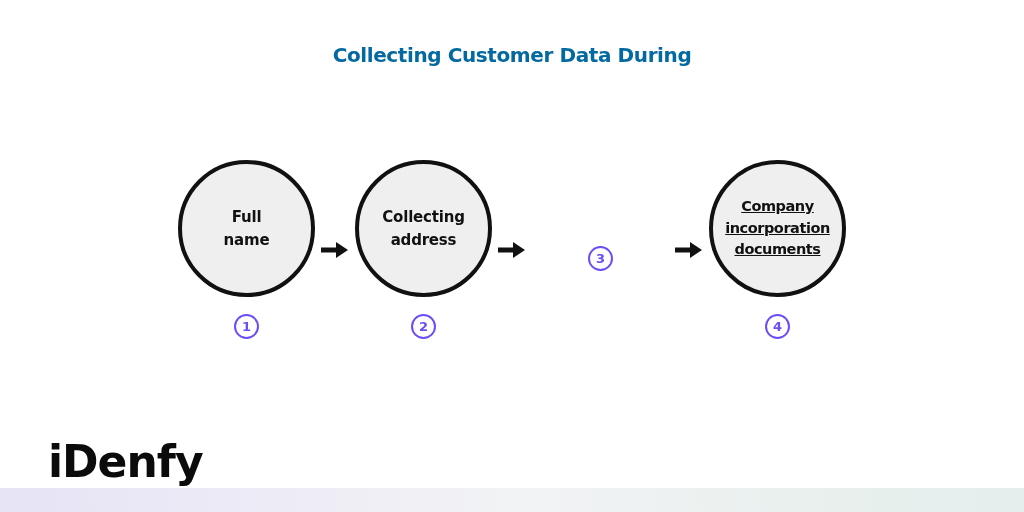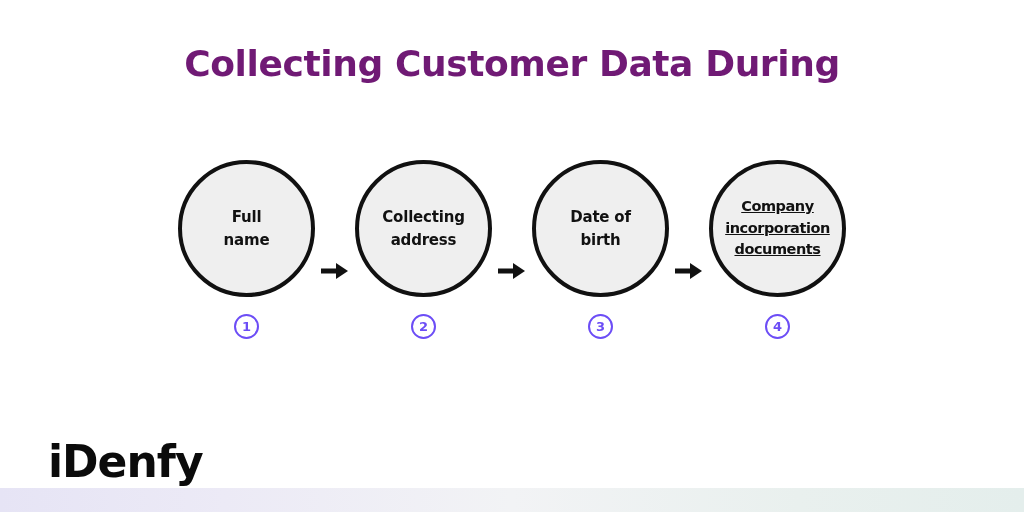--- a/index.html
+++ b/index.html
@@ -26,23 +26,23 @@
     position: absolute;
     left: 0;
     right: 0;
     top: 44px;
     display: flex;
     align-items: center;
     justify-content: center;
     gap: 14px;
   }
   .title-text {
-    font-size: 36px;
-    font-weight: 700;
-    color: #701a75;
+    font-size: 20px;
+    font-weight: 700;
+    color: #0369a1;
     letter-spacing: -0.4px;
     white-space: nowrap;
     line-height: 1.1;
   }
   .kyc-pill {
     background: #6c4df6;
     color: #ffffff;
     font-size: 27px;
     font-weight: 700;
     letter-spacing: 0.5px;
@@ -54,21 +54,21 @@
     justify-content: center;
   }
 
   
   .flow {
     position: absolute;
     left: 0;
     right: 0;
     top: 160px;
     display: flex;
-    align-items: flex-end;
+    align-items: center;
     justify-content: center;
   }
 
   .step {
     width: 137px;
     display: flex;
     flex-direction: column;
     align-items: center;
     flex: 0 0 auto;
   }
@@ -185,24 +185,20 @@
     </div>
 
     <div class="arrow">
       <svg width="28" height="18" viewBox="0 0 28 18" aria-hidden="true">
         <rect x="0" y="6.5" width="17" height="5" fill="#111111"></rect>
         <polygon points="15,1 27,9 15,17" fill="#111111"></polygon>
       </svg>
     </div>
 
     <div class="step">
-      <div class="bubble">
-        <span class="bubble-label">Date of
-birth</span>
-      </div>
       <div class="badge">3</div>
     </div>
 
     <div class="arrow">
       <svg width="28" height="18" viewBox="0 0 28 18" aria-hidden="true">
         <rect x="0" y="6.5" width="17" height="5" fill="#111111"></rect>
         <polygon points="15,1 27,9 15,17" fill="#111111"></polygon>
       </svg>
     </div>
 

